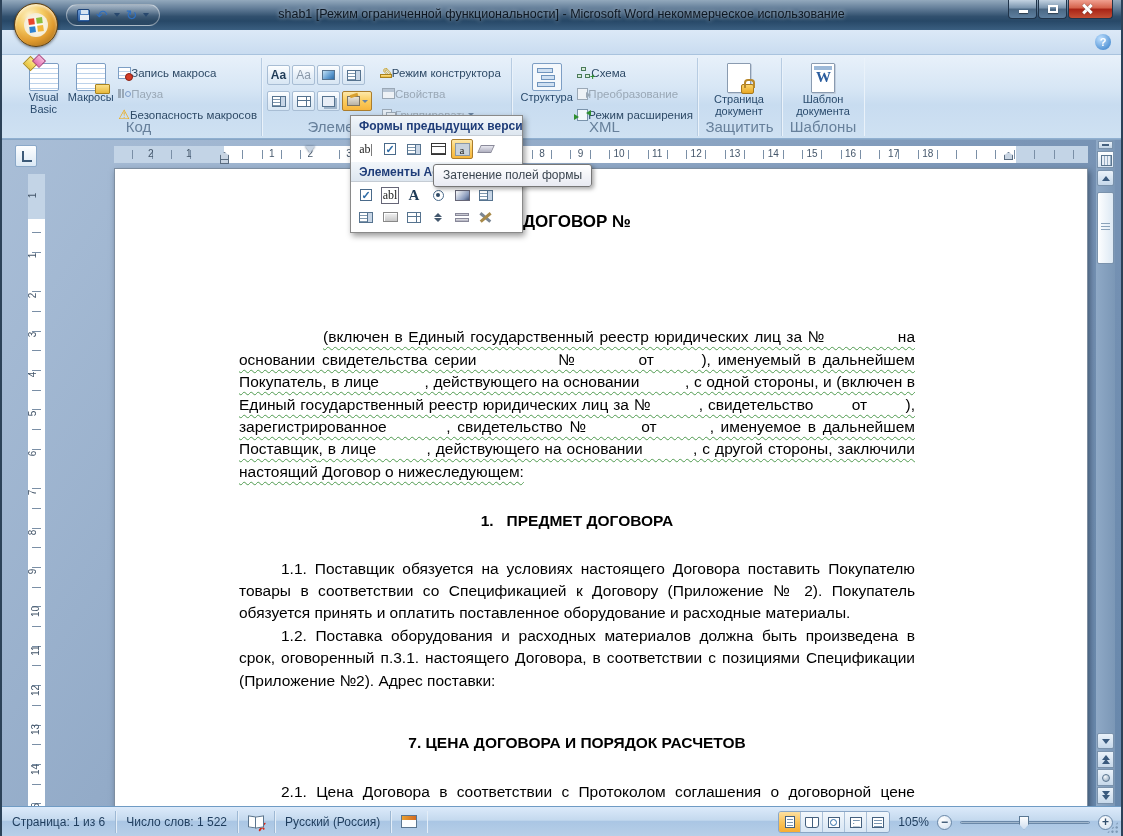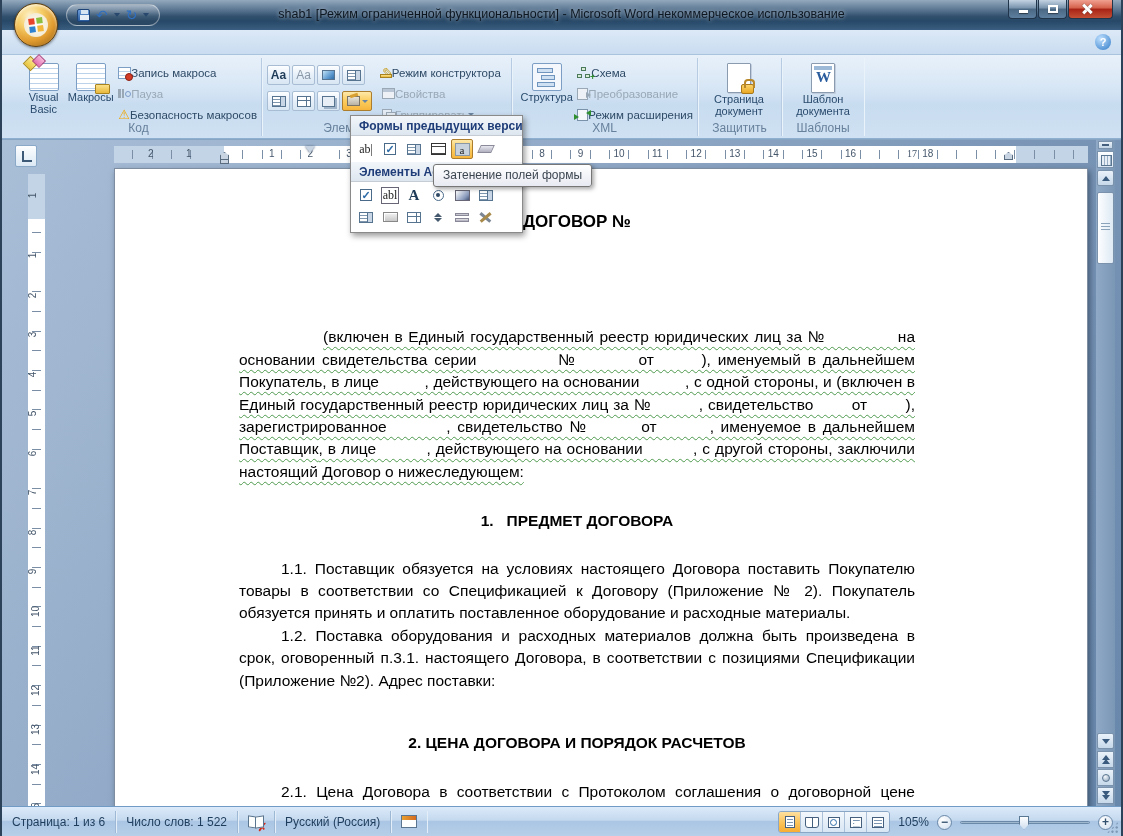--- a/index.html
+++ b/index.html
@@ -44,21 +44,21 @@
     border-radius:3px 3px 0 0;color:#15428b;font-weight:bold;}
   .helpbtn{position:absolute;right:10px;top:4px;width:16px;height:16px;border-radius:50%;
     background:radial-gradient(circle at 35% 30%,#bfe0ff,#2f7ac7);color:#fff;font-size:11px;font-weight:bold;
     text-align:center;line-height:16px;}
 
   
   .ribbon{position:absolute;left:0;top:55px;width:100%;height:84px;
     background:linear-gradient(#e8f1fa 0%,#d7e6f5 40%,#c8dcf0 60%,#cfe1f2 100%);
     border-bottom:1px solid #8fafd0;display:flex;padding:3px 0 0 14px;}
   .grp{position:relative;height:78px;padding:2px 4px 14px 4px;border-right:1px solid #b7cce2;box-shadow:1px 0 0 #eaf2fa;}
-  .grp-label{position:absolute;left:0;right:0;bottom:1px;text-align:center;font-size:12px;color:#67809b;}
+  .grp-label{position:absolute;left:0;right:0;bottom:1px;text-align:center;font-size:15px;color:#67809b;}
   .bigbtn{display:inline-flex;flex-direction:column;align-items:center;justify-content:flex-start;
     width:54px;height:70px;padding-top:3px;font-size:11px;color:#294a6c;text-align:center;line-height:12px;border-radius:3px;}
   .smallrow{display:flex;align-items:center;height:21px;font-size:11.5px;color:#2e4a66;white-space:nowrap;}
   .smallrow.dis{color:#9aa8b6;}
   .dda{width:0;height:0;border-left:3px solid transparent;border-right:3px solid transparent;border-top:3.5px solid #6b84a0;}
 
   
   .i-sheet{width:30px;height:28px;position:relative;background:repeating-linear-gradient(#fff 0 4px,#bcd2ea 4px 5px);border:1px solid #7d9ec4;border-radius:2px;}
   .i-vb-d1{position:absolute;left:-5px;top:-6px;width:11px;height:11px;background:linear-gradient(#fbe98d,#e8c33c);transform:rotate(45deg);border:1px solid #b08f1e;}
   .i-vb-d2{position:absolute;left:4px;top:-8px;width:10px;height:10px;background:linear-gradient(#f6b6d8,#e26fb1);transform:rotate(45deg);border:1px solid #a9417c;}
@@ -436,21 +436,21 @@
           <span class="hnum" style="left: 386.6px;">7</span>
           <span class="hnum" style="left: 425.2px;">8</span>
           <span class="hnum" style="left: 463.8px;">9</span>
           <span class="hnum" style="left: 499.4px;">10</span>
           <span class="hnum" style="left: 538px;">11</span>
           <span class="hnum" style="left: 576.6px;">12</span>
           <span class="hnum" style="left: 615.2px;">13</span>
           <span class="hnum" style="left: 653.8px;">14</span>
           <span class="hnum" style="left: 692.4px;">15</span>
           <span class="hnum" style="left: 731px;">16</span>
-          <span class="hnum" style="left: 793px; font-family: Liberation Serif, serif;">17</span>
+          <span class="hnum" style="left: 774px;">17</span>
           <span class="hnum" style="left: 808.2px;">18</span>
         </div>
       <div class="marker" style="left:191px;top:0;">
           <div class="m-tri-down"></div>
         </div>
       <div class="marker" style="left:106px;top:6px;">
           <div class="m-pent-up"></div>
         </div>
       <div class="marker" style="left:106px;top:13px;">
           <div class="m-box"></div>
@@ -485,21 +485,21 @@
         </div>
     </div>
 
     <div class="page">
       <div class="pagetext">
         <div class="doc-title">ДОГОВОР №</div>
         <p class="preamble" style="margin:93px 0 0 0;"><span>(включен в Единый государственный реестр юридических лиц за №&nbsp;&nbsp;&nbsp;&nbsp;&nbsp;&nbsp;&nbsp;&nbsp;&nbsp;&nbsp;&nbsp;&nbsp; на основании свидетельства серии&nbsp;&nbsp;&nbsp;&nbsp;&nbsp;&nbsp;&nbsp;&nbsp;&nbsp;&nbsp;&nbsp; №&nbsp;&nbsp;&nbsp;&nbsp;&nbsp;&nbsp;&nbsp;&nbsp; от&nbsp;&nbsp;&nbsp;&nbsp;&nbsp;&nbsp; ), именуемый в дальнейшем </span><span class="b">Покупатель</span><span>, в лице&nbsp;&nbsp;&nbsp;&nbsp;&nbsp;&nbsp;&nbsp;&nbsp;&nbsp; , действующего на основании&nbsp;&nbsp;&nbsp;&nbsp;&nbsp;&nbsp;&nbsp;&nbsp;&nbsp; , с одной стороны, и (включен в Единый государственный реестр юридических лиц за №&nbsp;&nbsp;&nbsp;&nbsp;&nbsp;&nbsp;&nbsp;&nbsp;&nbsp; , свидетельство&nbsp;&nbsp;&nbsp;&nbsp;&nbsp;&nbsp;&nbsp; от&nbsp;&nbsp;&nbsp;&nbsp;&nbsp;&nbsp;&nbsp; ), зарегистрированное&nbsp;&nbsp;&nbsp;&nbsp;&nbsp;&nbsp;&nbsp;&nbsp; , свидетельство №&nbsp;&nbsp;&nbsp;&nbsp;&nbsp;&nbsp;&nbsp; от&nbsp;&nbsp;&nbsp;&nbsp;&nbsp;&nbsp;&nbsp; , именуемое в дальнейшем </span><span class="b">Поставщик</span><span>, в лице&nbsp;&nbsp;&nbsp;&nbsp;&nbsp;&nbsp;&nbsp;&nbsp;&nbsp; , действующего на основании&nbsp;&nbsp;&nbsp;&nbsp;&nbsp;&nbsp;&nbsp;&nbsp;&nbsp; , с другой стороны, заключили настоящий Договор о нижеследующем:</span></p>
         <p class="h-center h1m" style="margin-bottom:0;">1.&nbsp;&nbsp; ПРЕДМЕТ ДОГОВОРА</p>
         <p class="pbody p11m" style="margin-bottom:0;">1.1.&nbsp;Поставщик обязуется на условиях настоящего Договора поставить Покупателю товары в соответствии со Спецификацией к Договору (Приложение № 2). Покупатель обязуется принять и оплатить поставленное оборудование и расходные материалы.</p>
         <p class="pbody" style="margin:0;">1.2.&nbsp;Поставка оборудования и расходных материалов должна быть произведена в срок, оговоренный п.3.1. настоящего Договора, в соответствии с позициями Спецификации (Приложение №2). Адрес поставки:</p>
-        <p class="h-center h2m" style="margin-bottom:0;">2. ЦЕНА ДОГОВОРА И ПОРЯДОК РАСЧЕТОВ</p>
+        <p class="h-center h2m" style="margin-bottom:0;">7. ЦЕНА ДОГОВОРА И ПОРЯДОК РАСЧЕТОВ</p>
         <p class="pbody p21m" style="margin:26px 0 0 0;">2.1.&nbsp;Цена Договора в соответствии с Протоколом соглашения о договорной цене (Приложение №1) составляет&nbsp;&nbsp;&nbsp;&nbsp;&nbsp;&nbsp;&nbsp;&nbsp;&nbsp; (&nbsp;&nbsp;&nbsp;&nbsp;&nbsp;&nbsp;&nbsp; ), в том числе НДС 18%&nbsp; в сумме&nbsp;&nbsp;&nbsp;&nbsp;&nbsp;&nbsp;&nbsp;&nbsp;&nbsp; (&nbsp;&nbsp;&nbsp;&nbsp;&nbsp;&nbsp;&nbsp; ).</p>
       </div>
     </div>
 
     <div class="vscroll">
       <div class="sc-split">
           <i></i>
         </div>
       <div class="sc-ruler"></div>
       <div class="sc-btn" style="top:30px;">

